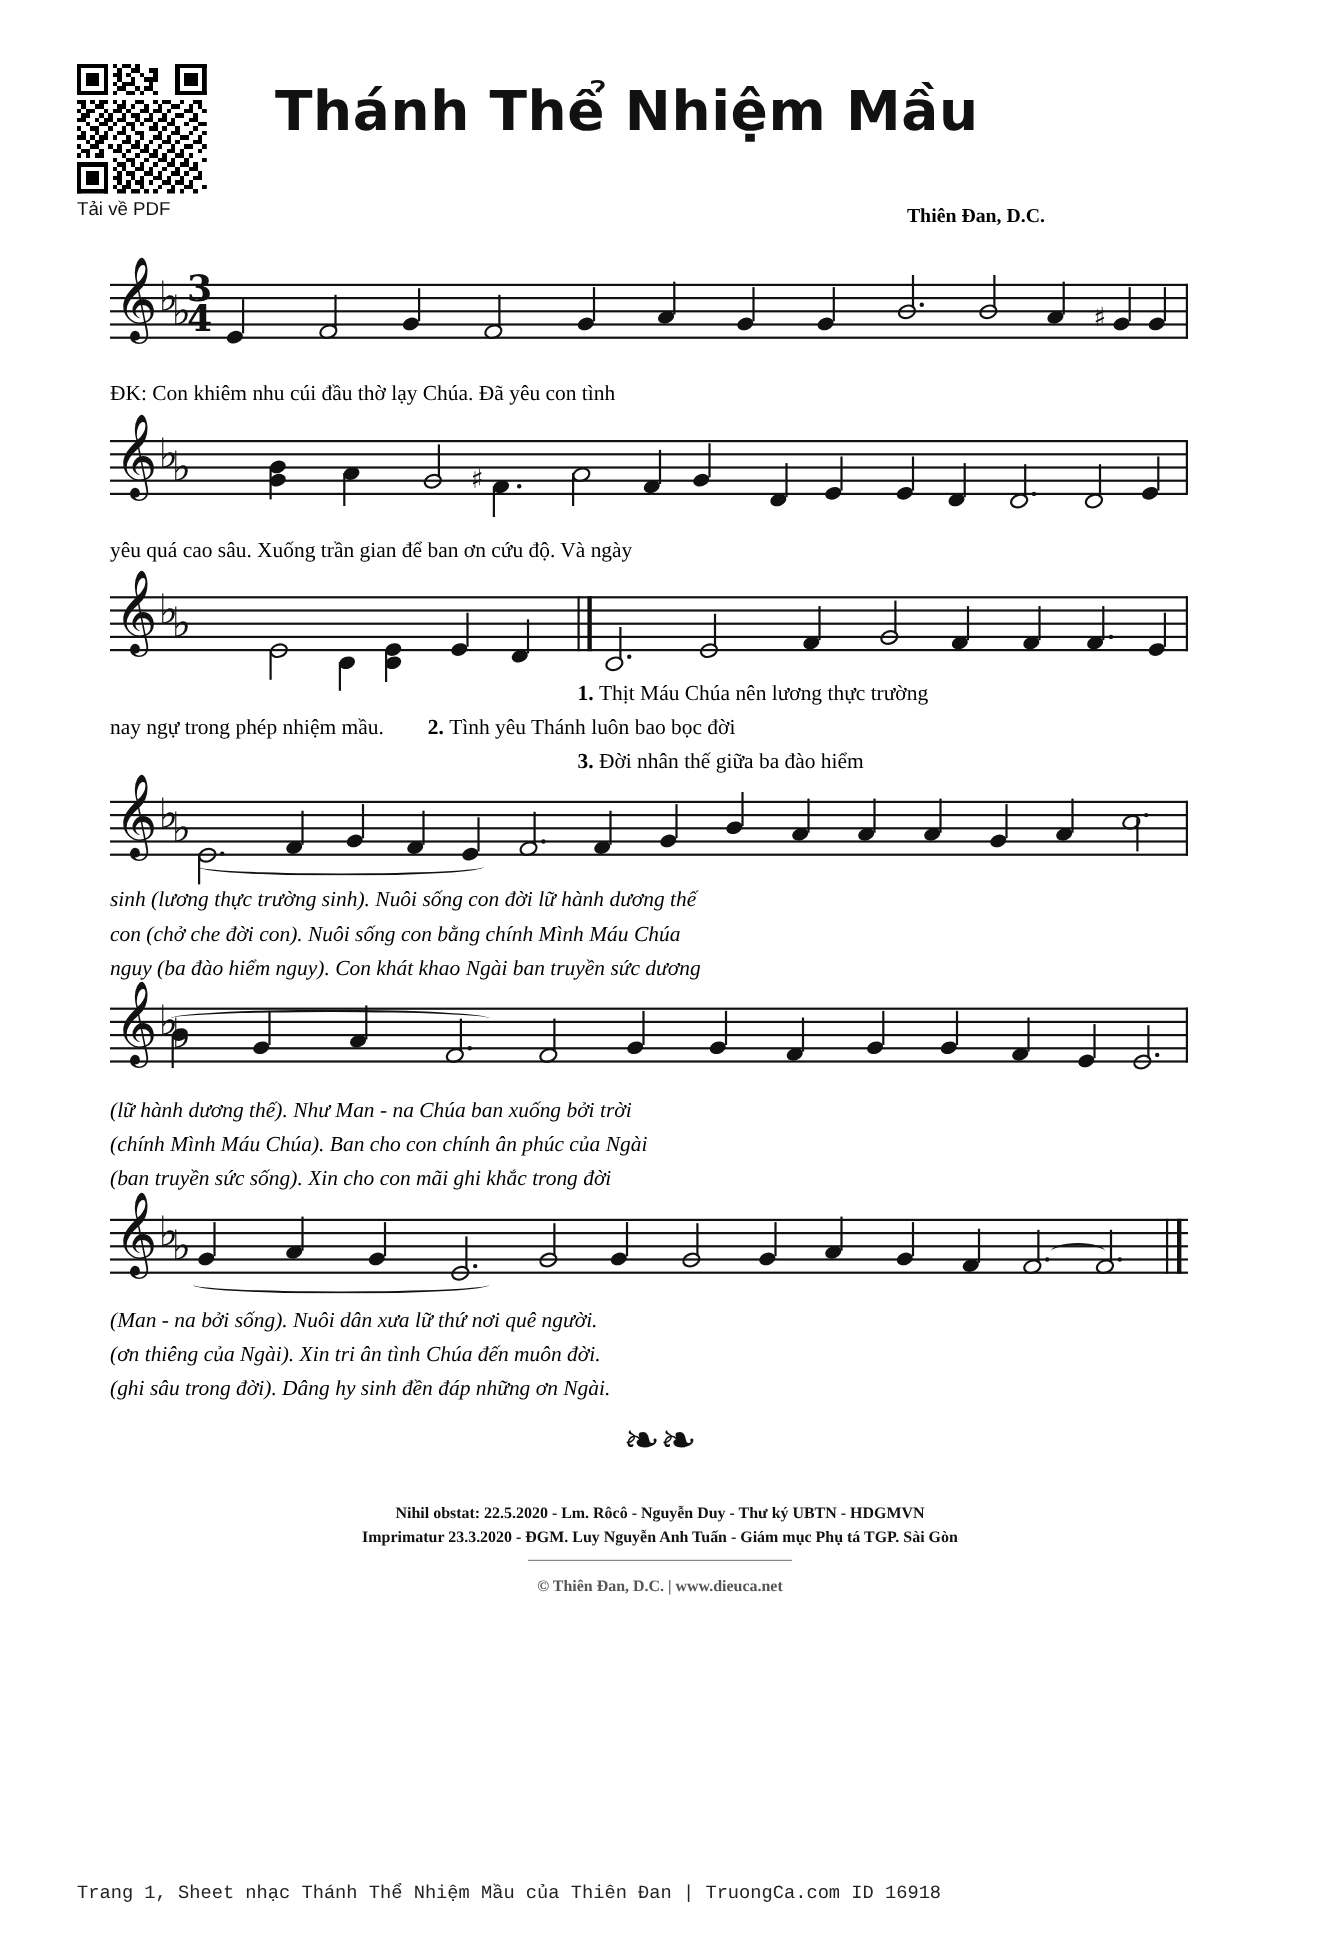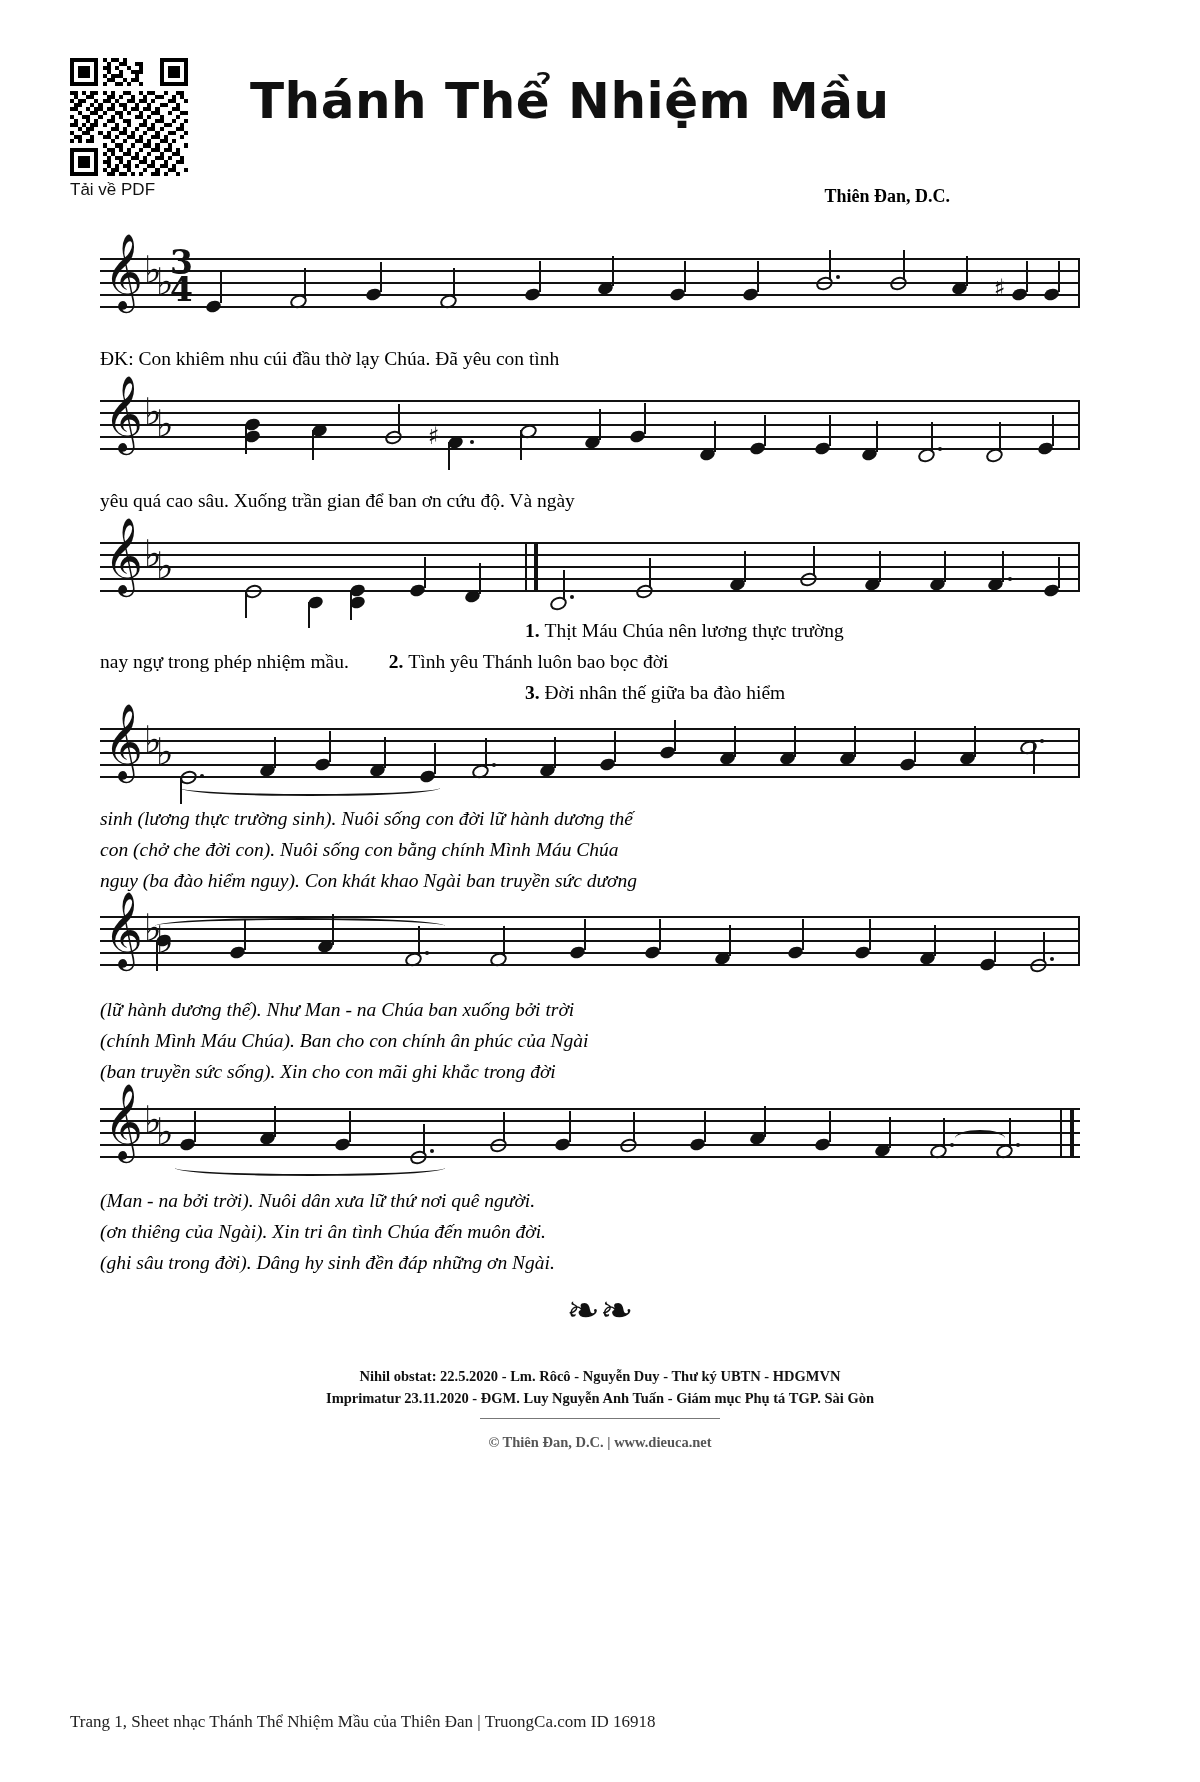--- a/index.html
+++ b/index.html
@@ -105,21 +105,21 @@
     position:absolute;left:0;width:1200px;top:1434px;
     text-align:center;font-family:"Liberation Serif", serif;
     font-weight:bold;font-size:14.5px;color:#555;
   }
   .footer{
     position:absolute;left:0;top:1680px;width:1200px;height:102px;
     background:#fff;
   }
   .footer-text{
     position:absolute;left:70px;top:32px;
-    font-family:Liberation Serif, serif;
+    font-family:Liberation Mono, monospace;
     font-size:17px;color:#222;
   }
 </style>
 </head>
 <body>
 
 <div class="sheet">
 
   <div class="qr-wrap">
     <svg class="qr" viewBox="0 0 29 29" shape-rendering="crispEdges">
@@ -632,27 +632,27 @@
         <div class="stem" style="left:789px;top:9px;height:31px;"></div>
       <div class="note hollow" style="left:830px;top:37px;"></div>
         <div class="stem" style="left:843px;top:10px;height:30px;"></div>
       <div class="dot" style="left:850px;top:35px;"></div>
       <div class="slur" style="left:855px;top:22px;width:50px;"></div>
       <div class="note hollow" style="left:896px;top:37px;"></div>
         <div class="stem" style="left:909px;top:10px;height:30px;"></div>
       <div class="dot" style="left:916px;top:35px;"></div>
     </div>
   </div>
-  <div class="lyricline ital" style="top:1190px;">(Man - na  bởi  trời).    Nuôi   dân   xưa   lữ   thứ   nơi   quê   người.</div>
+  <div class="lyricline ital" style="top:1190px;">(Man - na  bởi  sống).    Nuôi   dân   xưa   lữ   thứ   nơi   quê   người.</div>
   <div class="lyricline ital" style="top:1252px;">(ghi  sâu  trong  đời).    Dâng   hy   sinh   đền   đáp   những   ơn   Ngài.</div>
   <div class="lyricline ital" style="top:1221px;">(ơn  thiêng  của  Ngài).    Xin   tri   ân   tình   Chúa   đến   muôn   đời.</div>
 
   <div class="ornament">❧❧</div>
 
   <div class="approval" style="top:1368px;">Nihil obstat: 22.5.2020 - Lm. Rôcô - Nguyễn Duy - Thư ký UBTN - HDGMVN</div>
-  <div class="approval" style="top:1390px;">Imprimatur 23.11.2020 - ĐGM. Luy Nguyễn Anh Tuấn - Giám mục Phụ tá TGP. Sài Gòn</div>
+  <div class="approval" style="top:1390px;">Imprimatur 23.3.2020 - ĐGM. Luy Nguyễn Anh Tuấn - Giám mục Phụ tá TGP. Sài Gòn</div>
   <div class="rule"></div>
   <div class="copyright">© Thiên Đan, D.C. | www.dieuca.net</div>
 </div>
 
 <div class="footer">
   <div class="footer-text">Trang 1, Sheet nhạc Thánh Thể Nhiệm Mầu của Thiên Đan  | TruongCa.com ID 16918</div>
 </div>
 
 </body></html>

